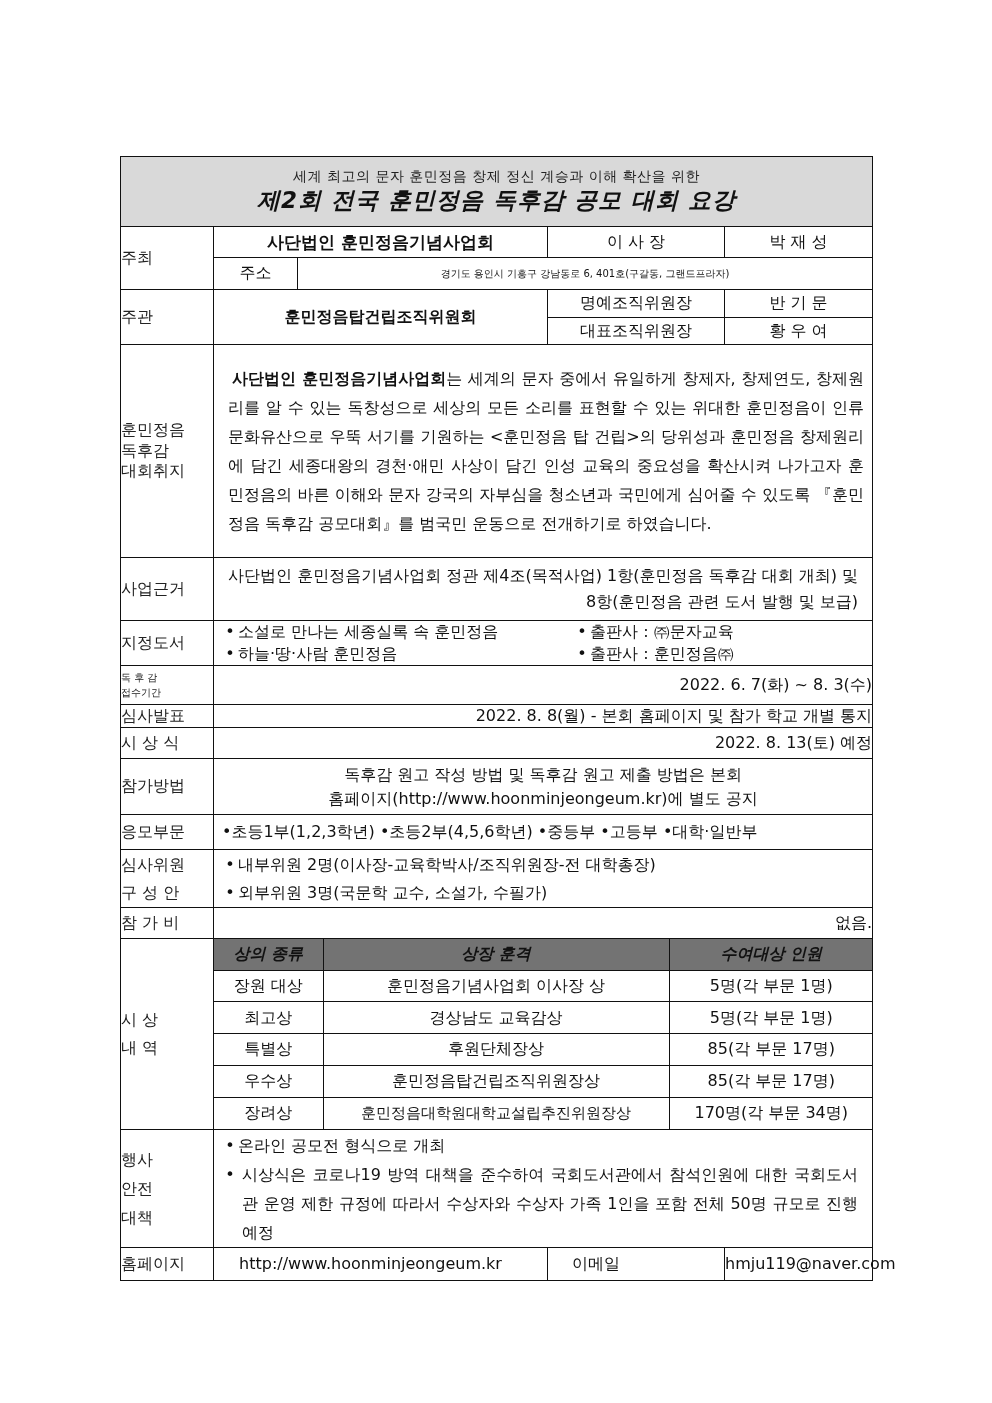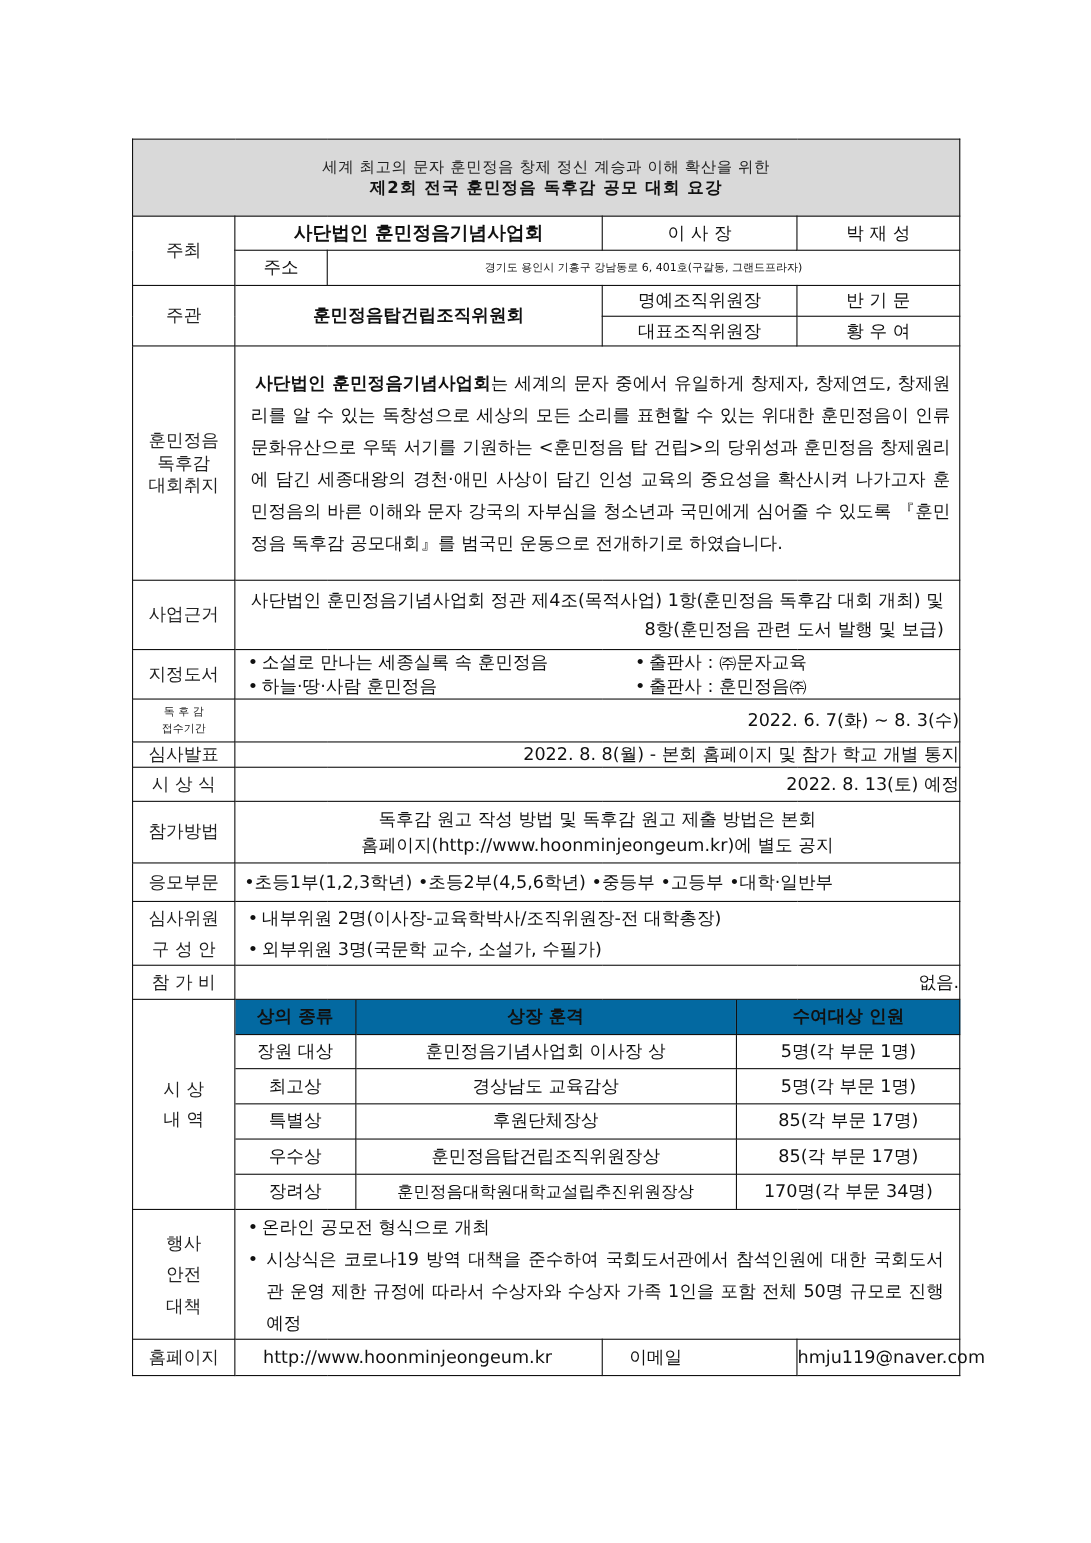--- a/index.html
+++ b/index.html
@@ -1,35 +1,35 @@
 <!DOCTYPE html>
 <html><head>
 <meta charset="utf-8">
 <style>
   html, body { margin: 0; padding: 0; background: #ffffff; }
   body { width: 992px; height: 1403px; position: relative; font-family: "DejaVu Sans", "Liberation Sans", sans-serif; color: #111; }
-  .page { position: absolute; left: 120px; top: 126px; width: 752px; }
+  .page { position: absolute; left: 120px; top: 156px; width: 752px; }
   table.main { border-collapse: collapse; width: 752px; table-layout: fixed; }
   table.main td { border: 1px solid #111; padding: 0; vertical-align: middle; font-size: 16px; line-height: 1.3; }
   .hdr { background: #d9d9d9; text-align: center; height: 69px; }
   .hdr .sub { font-size: 14px; letter-spacing: 0.5px; color: #222; }
-  .hdr .title { font-size: 15px; font-weight: bold; letter-spacing: 1px; margin-top: 0; }
-  .lbl { text-align: center; font-size: 16px; color: #222; margin-top: 28px; }
+  .hdr .title { font-size: 23px; font-weight: bold; letter-spacing: 1px; margin-top: 0; font-style: italic; }
+  .lbl { font-size: 16px; color: #222; margin-top: 28px; }
   .c { text-align: center; }
   .bold { font-weight: bold; }
   .pad { padding-left: 14px !important; text-align: right; }
   .para { padding: 4px 8px 4px 14px !important; line-height: 29px !important; text-align: justify; text-indent: 4px; font-size: 16px; }
   .para b { font-weight: bold; }
   .inner { border-collapse: collapse; width: 100%; height: 100%; table-layout: fixed; }
   .inner td { border: 1px solid #111; font-size: 15.5px; }
   .inner tr:first-child td { border-top: none; }
   .inner tr:last-child td { border-bottom: none; }
   .inner td:first-child { border-left: none; }
   .inner td:last-child { border-right: none; }
-  .prize-head td { background: #0369a1; font-weight: bold; }
+  .prize-head td { background: #737373; font-weight: bold; font-style: italic; }
   .bullet-line { display: flex; }
   .bullet { width: 16px; text-align: center; flex: none; }
   .two-col { display: flex; justify-content: space-between; padding-right: 28px; }
 </style>
 </head>
 <body>
 
 <div class="page">
 <table class="main">
   <colgroup>

